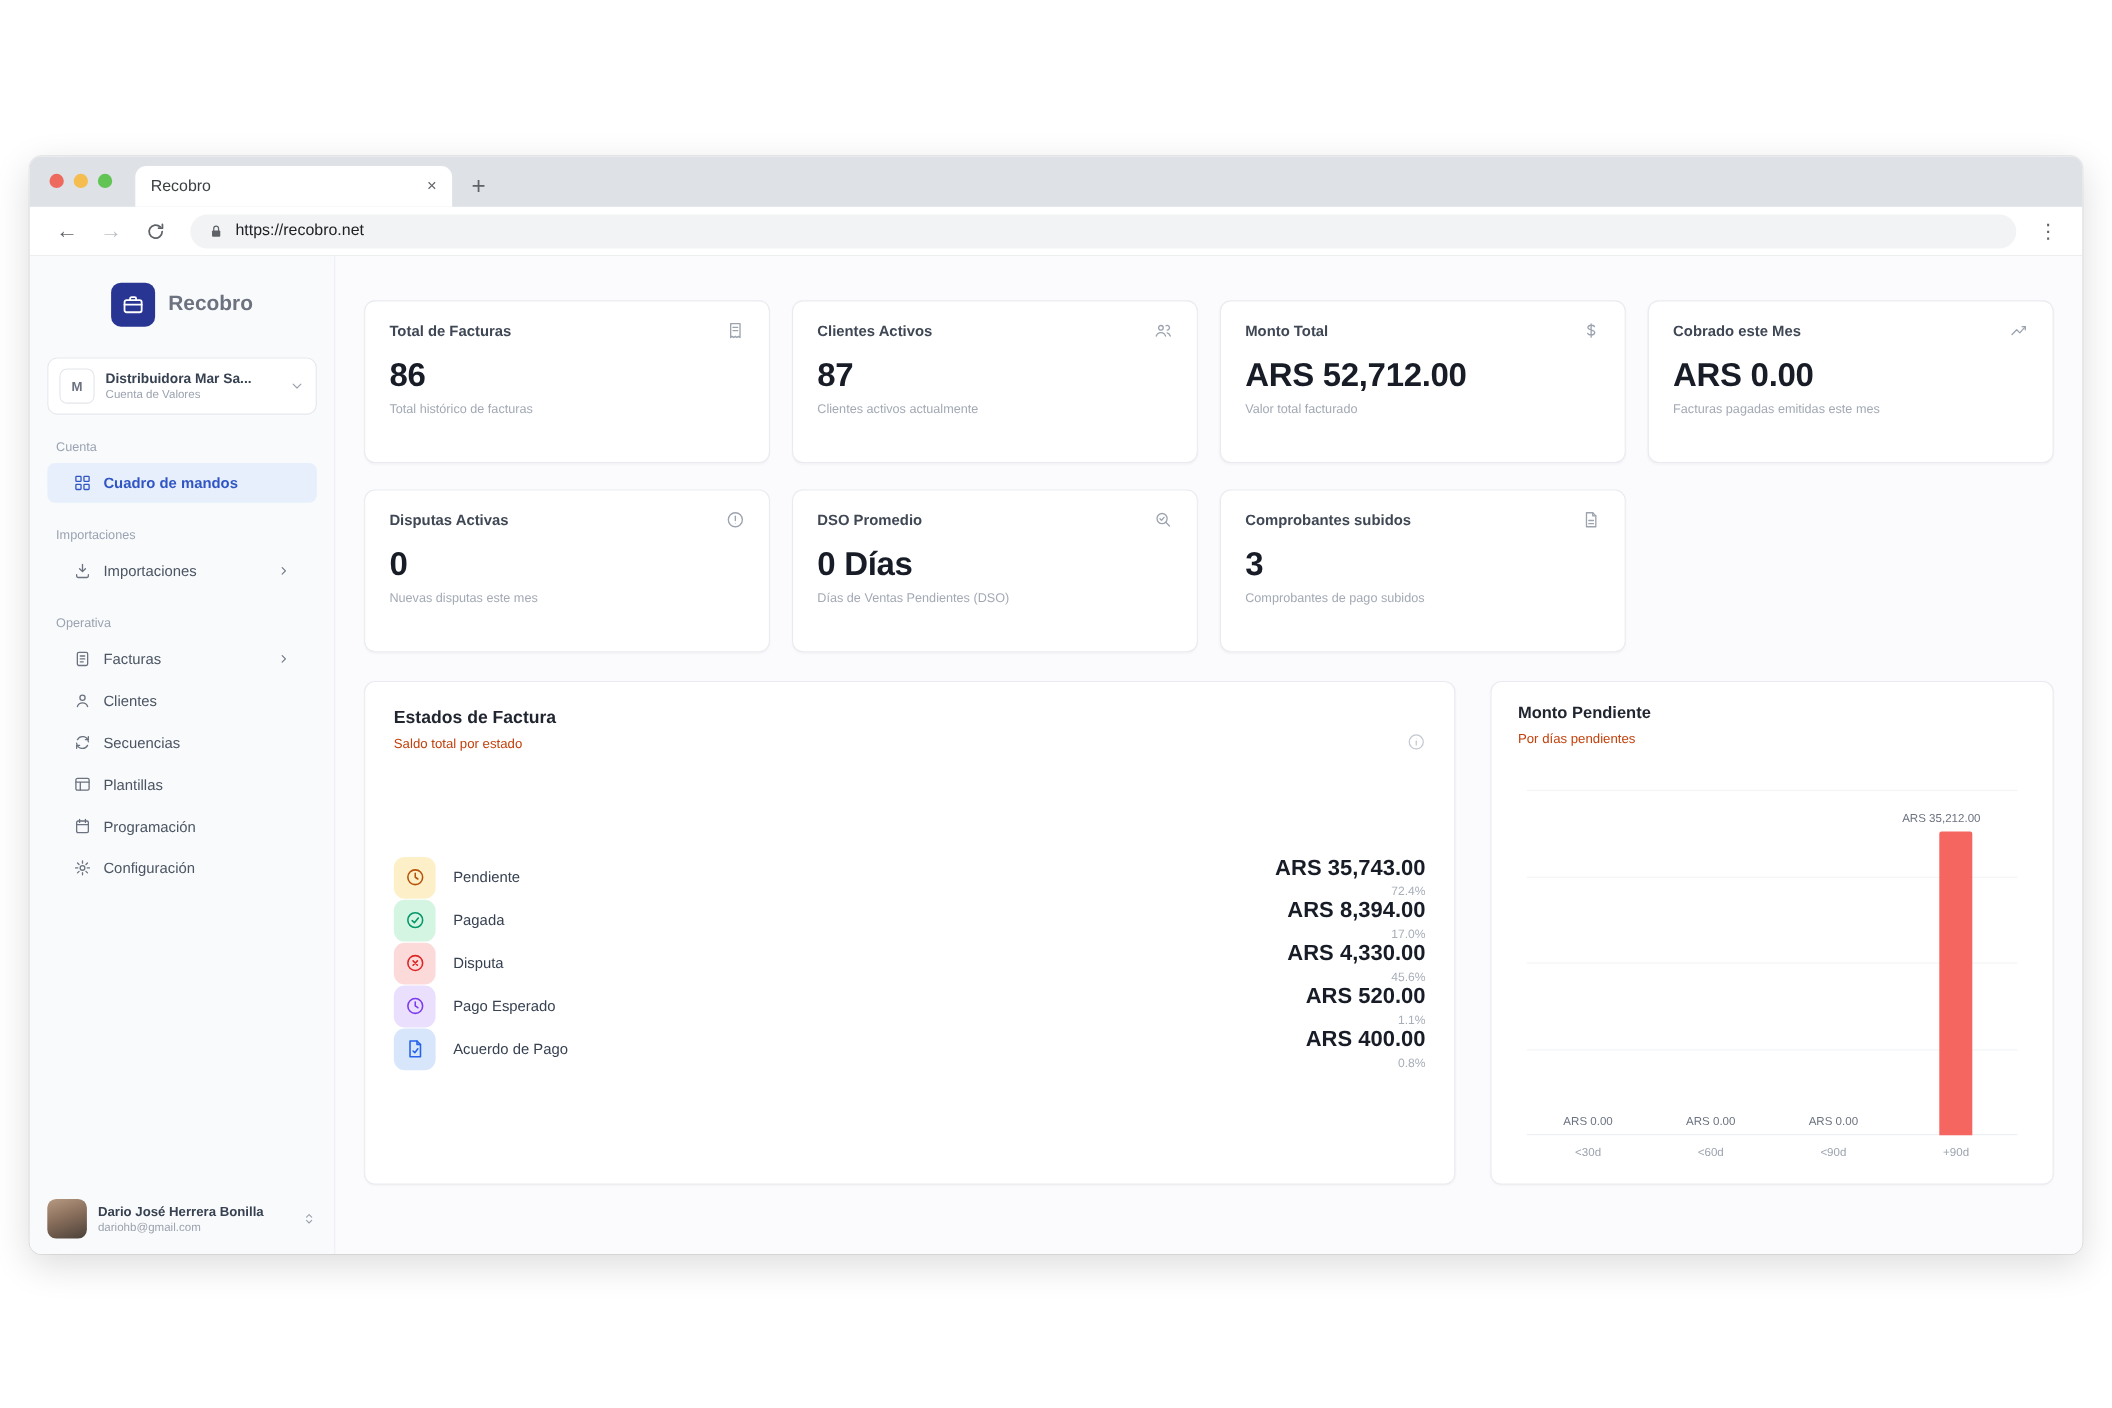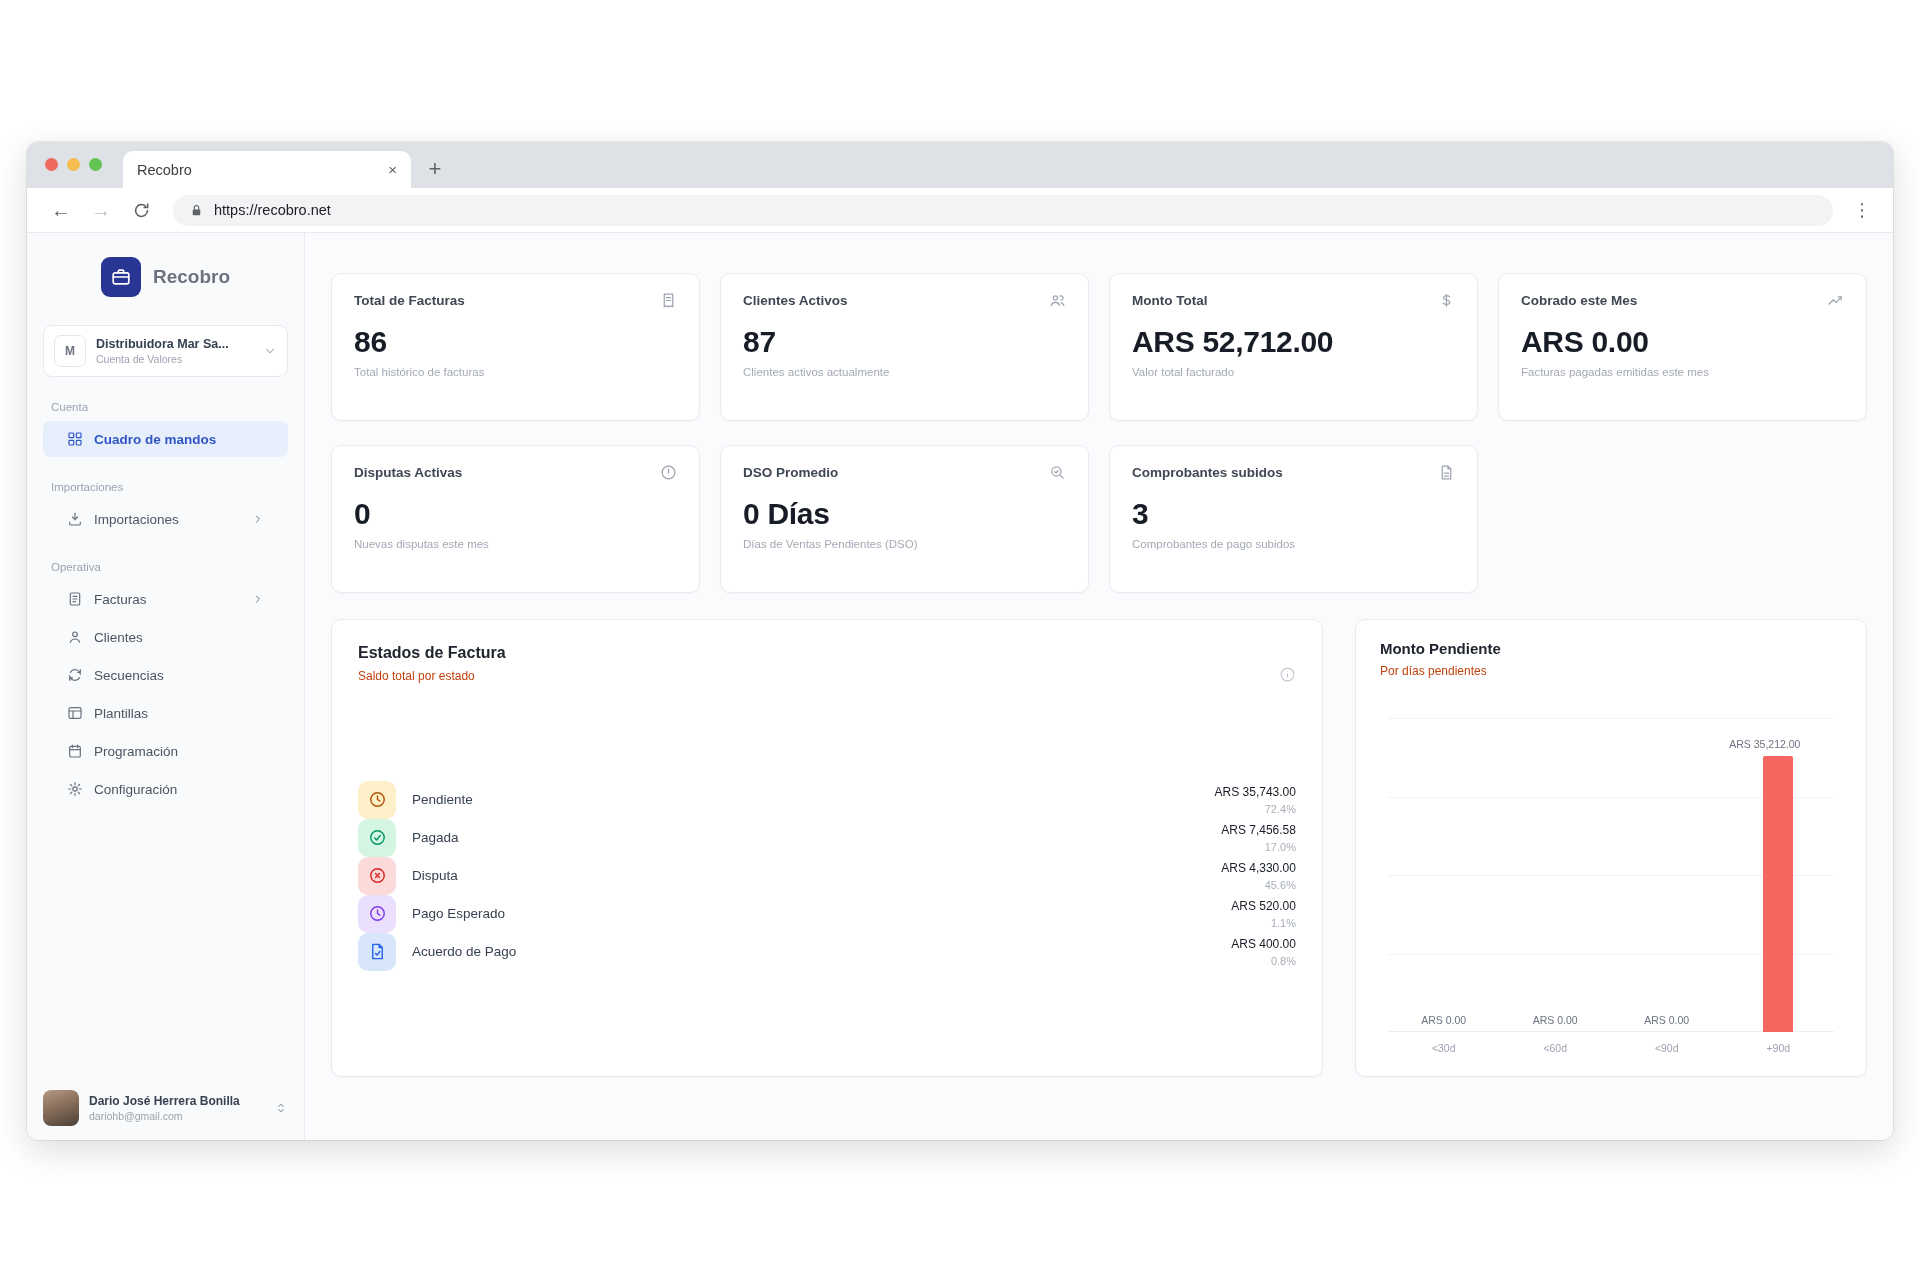--- a/index.html
+++ b/index.html
@@ -81,21 +81,21 @@
     box-shadow:0 1px 2px rgba(16,24,40,.03);}
   .estados{flex:2.03;padding:24px 26px 18px;display:flex;flex-direction:column;position:relative;}
   .panel-title{font-size:16px;font-weight:bold;color:#20252f;}
   .panel-sub{font-size:12px;color:#c2410c;margin-top:7px;}
   .info-btn{position:absolute;right:26px;top:46px;color:#c3c8d0;}
   .estado-list{flex:1;display:flex;flex-direction:column;justify-content:center;margin-top:10px;}
   .estado-row{display:flex;align-items:center;}
   .estado-icon{width:38px;height:38px;border-radius:10px;display:flex;align-items:center;justify-content:center;flex:none;}
   .estado-label{margin-left:16px;font-size:13.5px;color:#374151;}
   .estado-right{margin-left:auto;text-align:right;}
-  .estado-amount{font-size:12px;font-weight:normal;color:#171c26;margin-left:10px;}
+  .estado-amount{font-size:20px;font-weight:bold;color:#171c26;margin-left:10px;}
   .estado-pct{font-size:11px;color:#a8aeb8;margin-top:4px;}
   .chart-panel{flex:1;padding:20px 24px 14px;display:flex;flex-direction:column;}
   .chart-area{flex:1;position:relative;margin-top:8px;}
   .plot{position:absolute;left:8px;right:8px;top:32px;bottom:30px;}
   .gridline{position:absolute;left:0;right:0;height:1px;background:#f2f3f6;}
   .baseline{position:absolute;left:0;right:0;bottom:0;height:1px;background:#eceef2;}
   .bar-col{position:absolute;top:0;bottom:0;}
   .bar{position:absolute;left:50%;transform:translateX(-50%);bottom:0;width:30px;background:#f4665f;
     border-radius:2px 2px 0 0;}
   .bar-label{position:absolute;left:50%;transform:translateX(-50%);font-size:10.5px;color:#6b7280;white-space:nowrap;}
@@ -398,21 +398,21 @@
               </div>
               <div class="estado-row">
                 <span class="estado-icon" style="background: rgb(213, 245, 227); color: rgb(5, 150, 105);">
                   <svg width="19" height="19" viewBox="0 0 24 24" fill="none" stroke="currentColor" stroke-width="1.8" stroke-linecap="round" stroke-linejoin="round">
                     <circle cx="12" cy="12" r="8.5"></circle>
                     <path d="M8.5 12.5l2.5 2.5 4.5-5.5"></path>
                   </svg>
                 </span>
                 <span class="estado-label">Pagada</span>
                 <span class="estado-right">
-                  <div class="estado-amount">ARS 7,456.58</div>
+                  <div class="estado-amount">ARS 8,394.00</div>
                   <div class="estado-pct">17.0%</div>
                 </span>
               </div>
               <div class="estado-row">
                 <span class="estado-icon" style="background: rgb(252, 218, 218); color: rgb(220, 38, 38);">
                   <svg width="19" height="19" viewBox="0 0 24 24" fill="none" stroke="currentColor" stroke-width="1.8" stroke-linecap="round" stroke-linejoin="round">
                     <circle cx="12" cy="12" r="8.5"></circle>
                     <path d="M9.5 9.5l5 5M14.5 9.5l-5 5"></path>
                   </svg>
                 </span>

